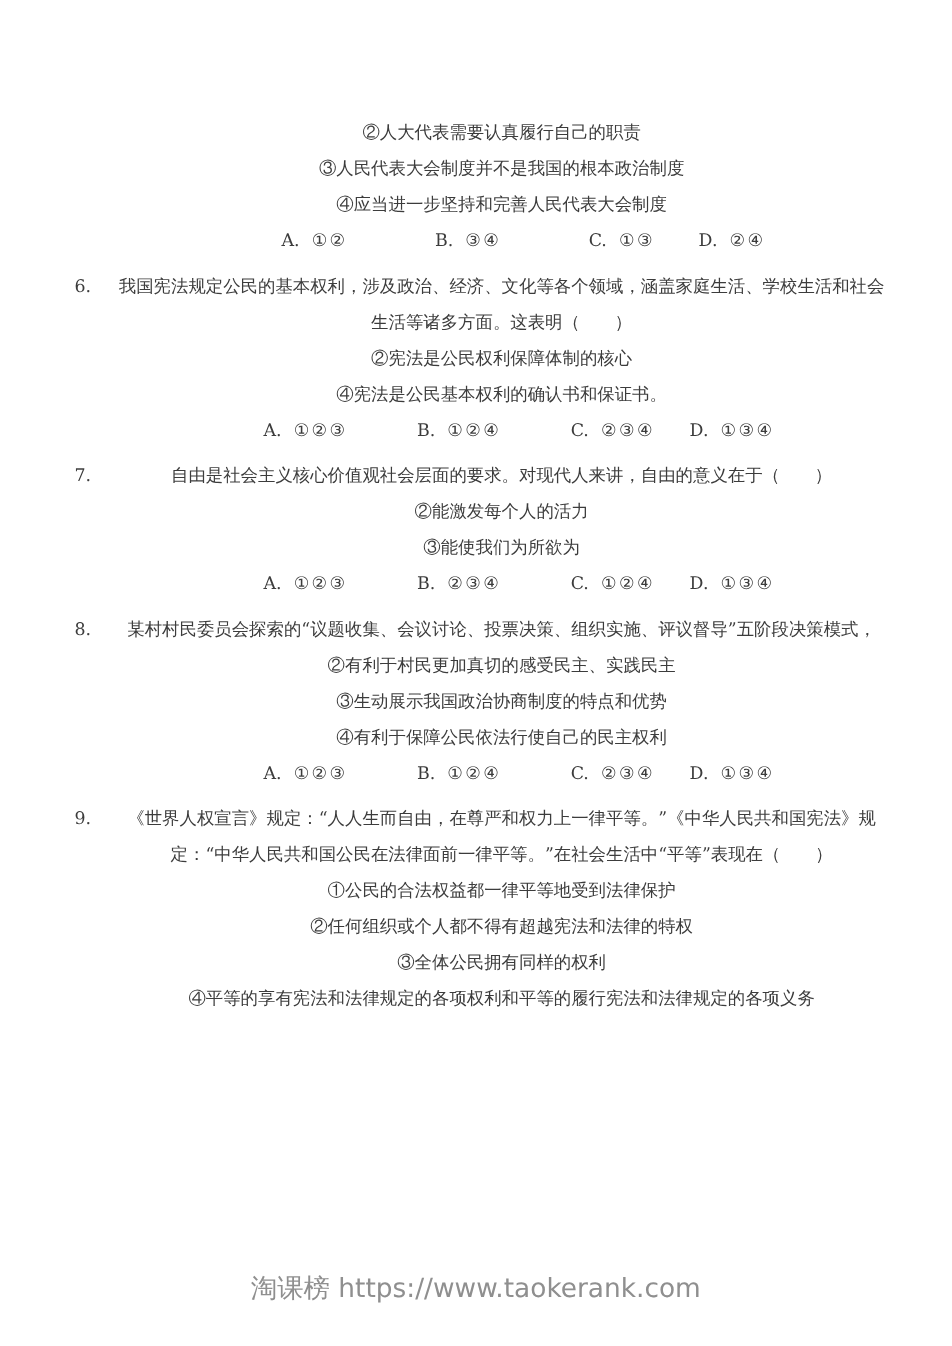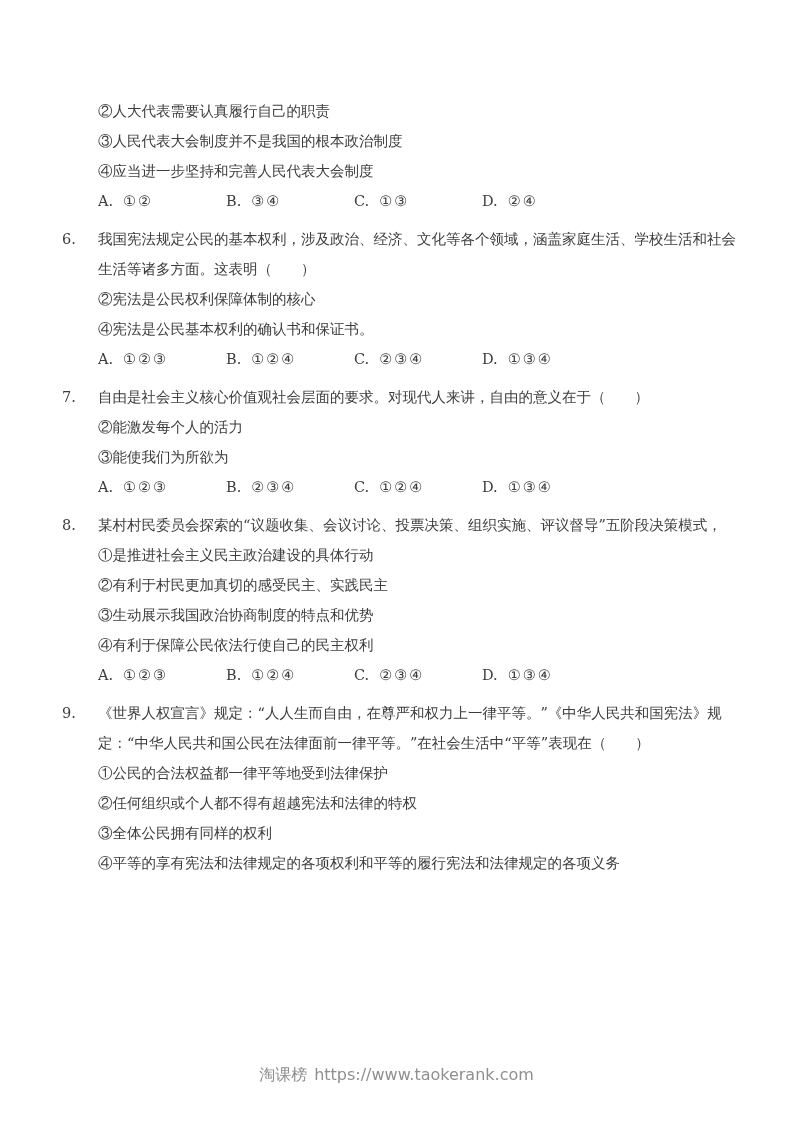--- a/index.html
+++ b/index.html
@@ -16,20 +16,21 @@
   .content {
     position: absolute;
     top: 96px;
     left: 62px;
     width: 676px;
   }
   .question {
     position: relative;
     padding-left: 36px;
     margin-top: 8px;
+    text-align: center;
   }
   .question.first { margin-top: 0; }
   .qnum {
     position: absolute;
     left: 0;
     top: 0;
     line-height: 30px;
   }
   .line {
     line-height: 30px;
@@ -44,21 +45,21 @@
   .options .opt:last-child { width: auto; }
   .opt-label { margin-right: 10px; }
   .opt-choices { letter-spacing: 2px; }
   .footer {
     position: absolute;
     top: 1062px;
     left: 0;
     width: 793px;
     text-align: center;
     font-family: "DejaVu Sans", "Liberation Sans", sans-serif;
-    font-size: 16px;
+    font-size: 22px;
     line-height: 26px;
     color: #8f8f8f;
   }
   .footer .site-name { margin-right: 7px; }
 </style>
 </head>
 <body>
 
 <main class="content">
 
@@ -88,21 +89,20 @@
     <div class="line">②能激发每个人的活力</div>
     <div class="line">③能使我们为所欲为</div>
     <div class="line options">
       <span class="opt"><span class="opt-label">A.</span><span class="opt-choices">①②③</span></span><span class="opt"><span class="opt-label">B.</span><span class="opt-choices">②③④</span></span><span class="opt"><span class="opt-label">C.</span><span class="opt-choices">①②④</span></span><span class="opt"><span class="opt-label">D.</span><span class="opt-choices">①③④</span></span>
     </div>
   </section>
 
   <section class="question">
     <span class="qnum">8.</span>
     <div class="line">某村村民委员会探索的“议题收集、会议讨论、投票决策、组织实施、评议督导”五阶段决策模式，</div>
-    <div class="line">①是推进社会主义民主政治建设的具体行动</div>
     <div class="line">②有利于村民更加真切的感受民主、实践民主</div>
     <div class="line">③生动展示我国政治协商制度的特点和优势</div>
     <div class="line">④有利于保障公民依法行使自己的民主权利</div>
     <div class="line options">
       <span class="opt"><span class="opt-label">A.</span><span class="opt-choices">①②③</span></span><span class="opt"><span class="opt-label">B.</span><span class="opt-choices">①②④</span></span><span class="opt"><span class="opt-label">C.</span><span class="opt-choices">②③④</span></span><span class="opt"><span class="opt-label">D.</span><span class="opt-choices">①③④</span></span>
     </div>
   </section>
 
   <section class="question">
     <span class="qnum">9.</span>

